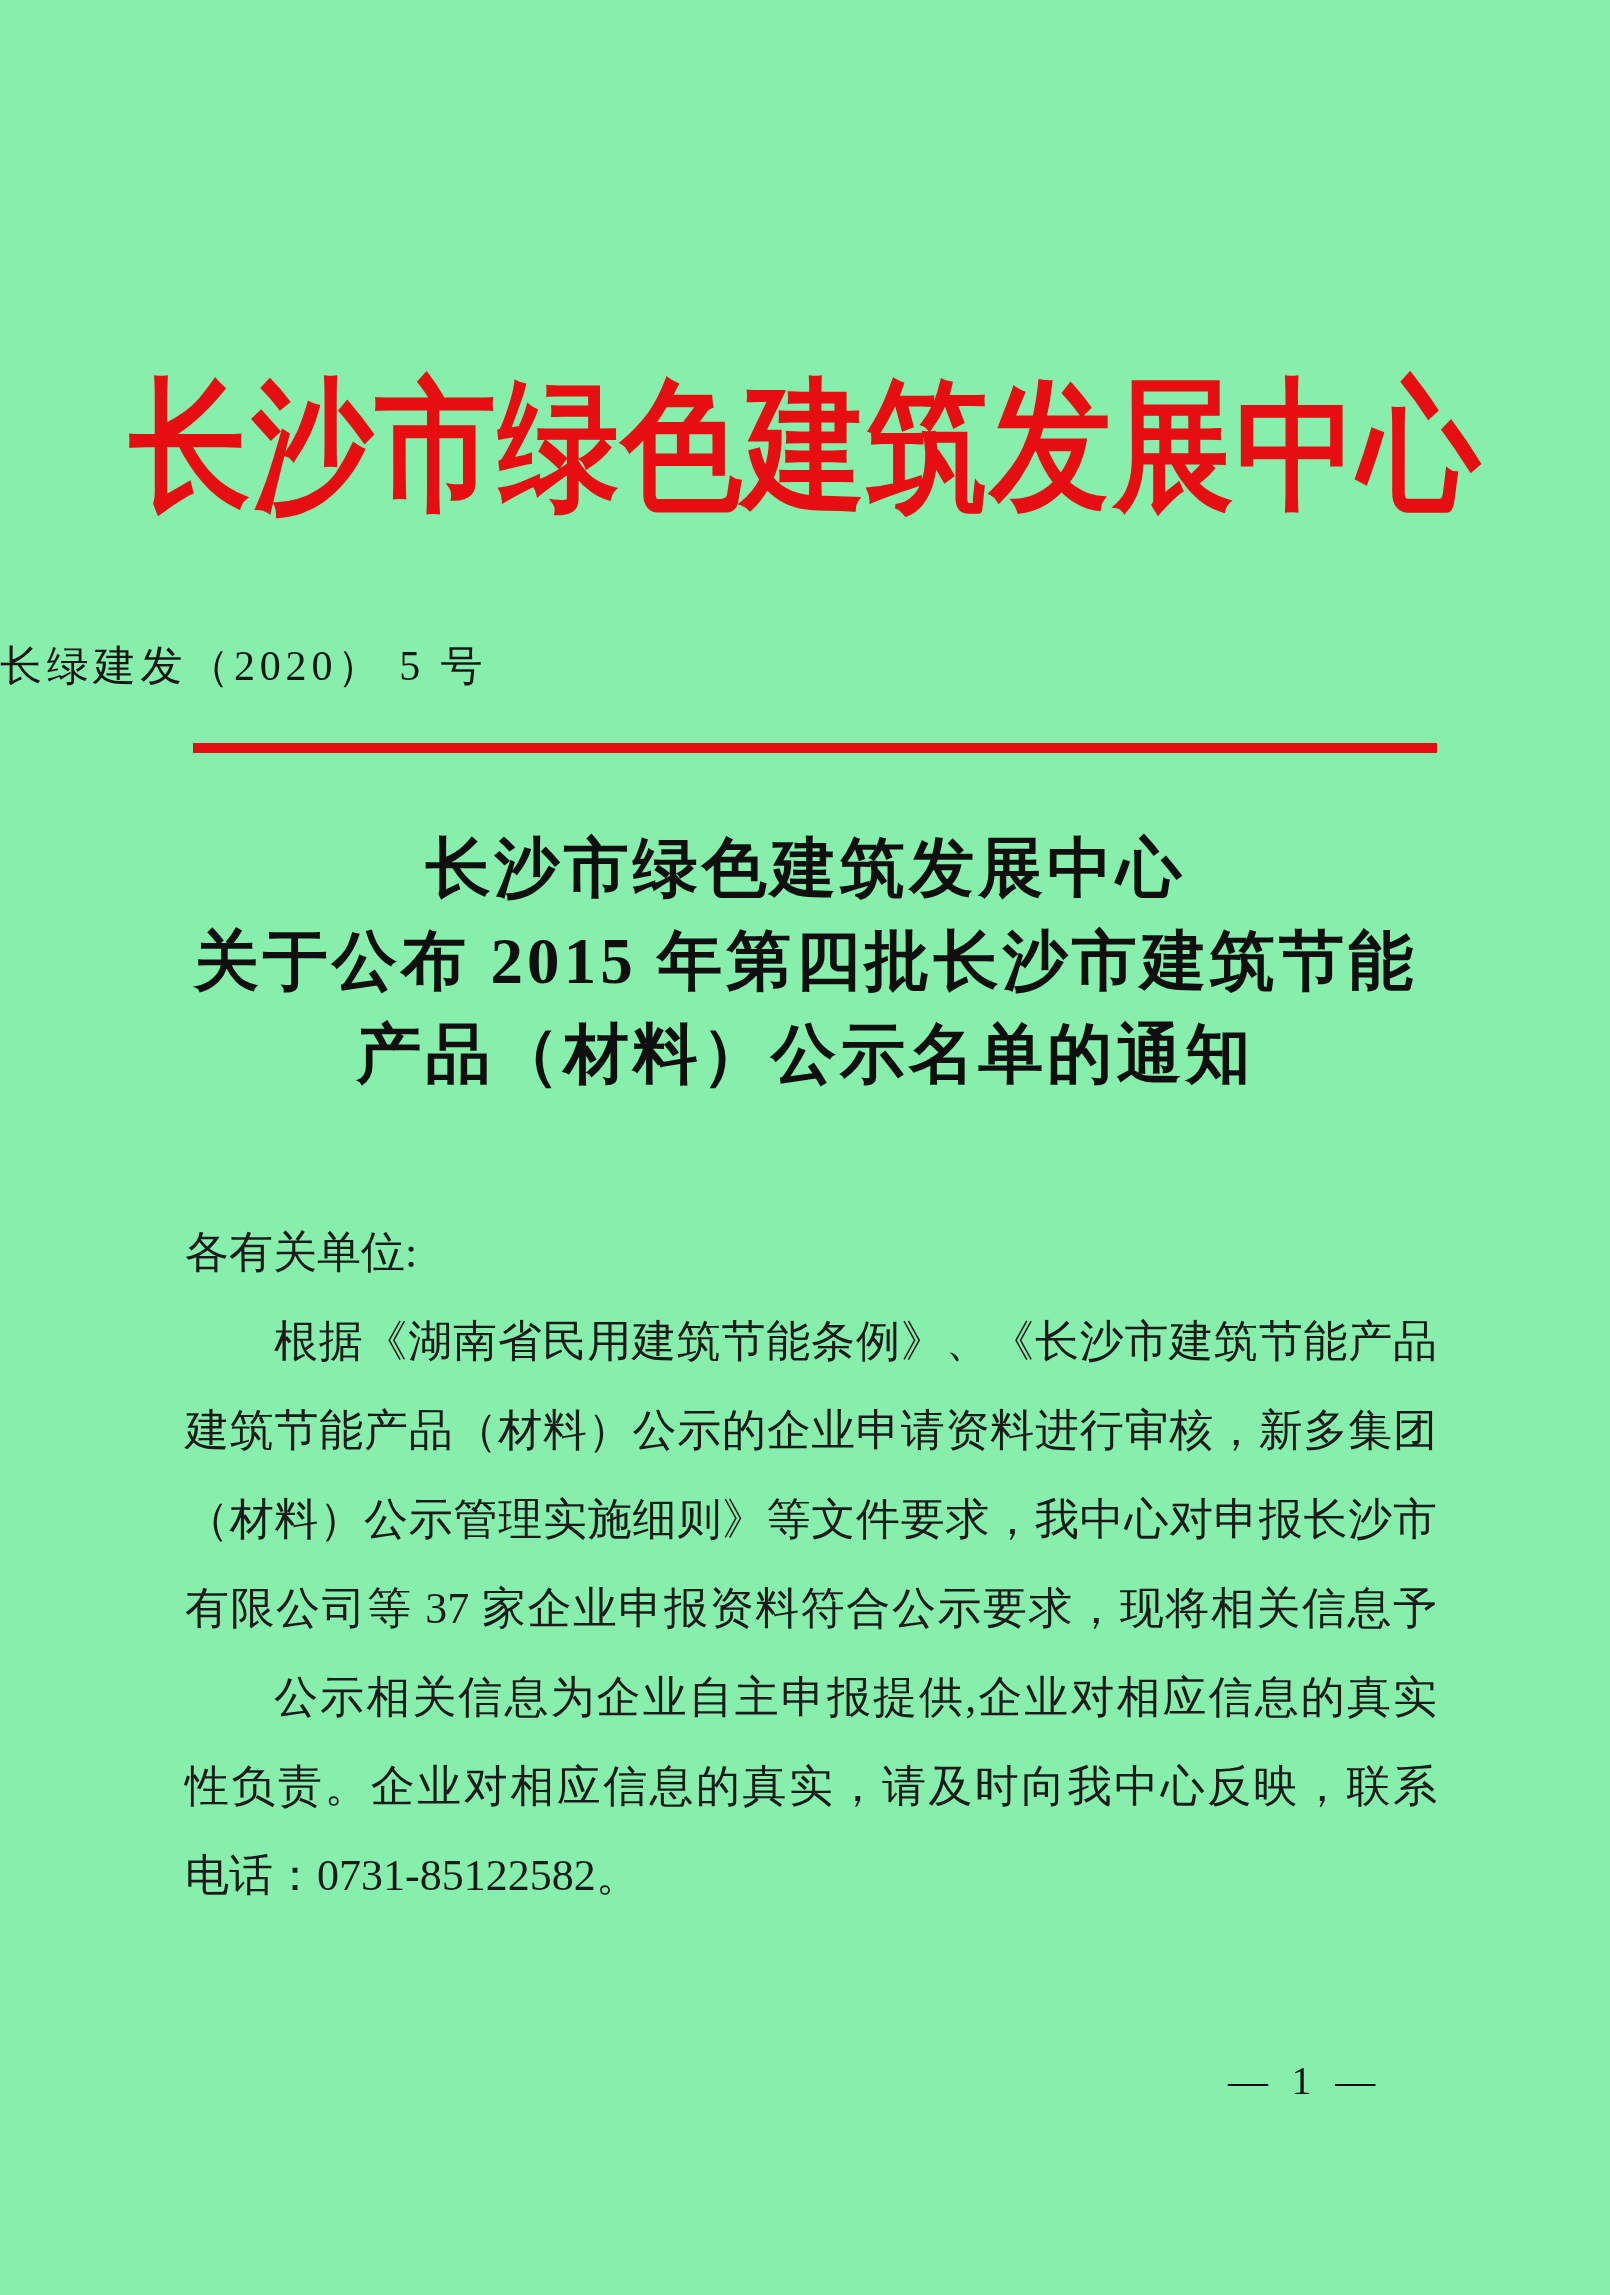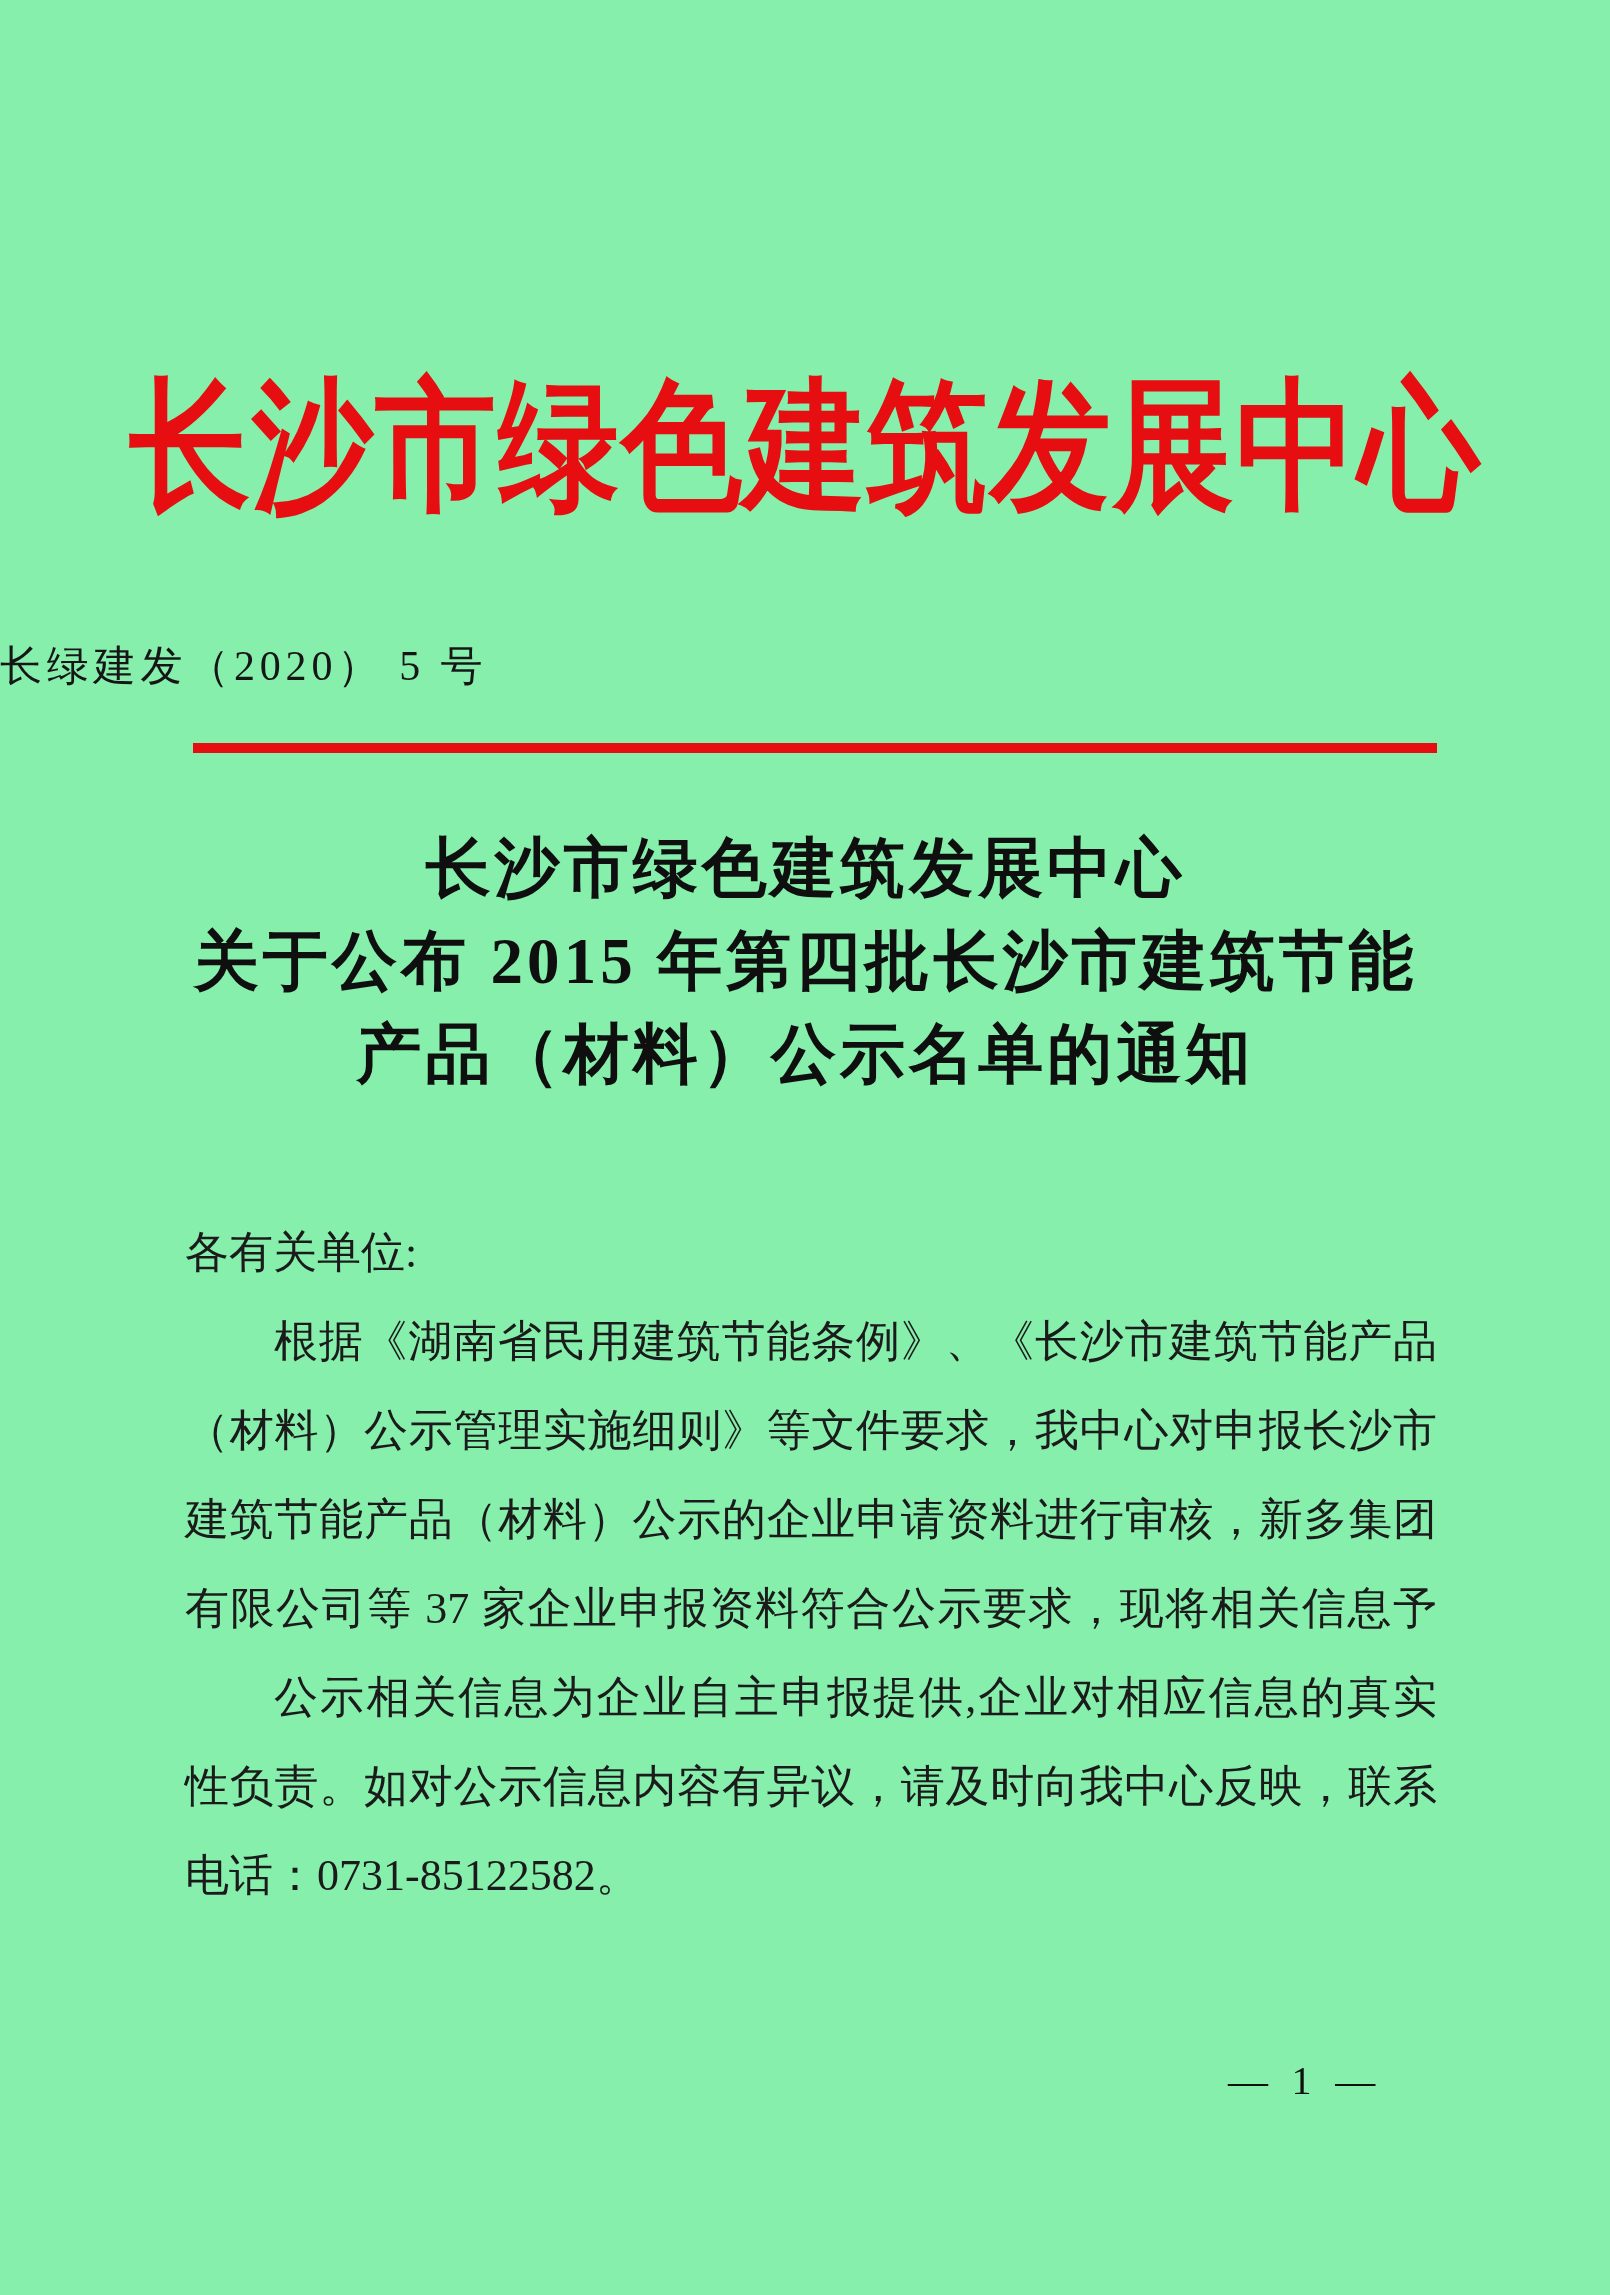--- a/index.html
+++ b/index.html
@@ -99,24 +99,24 @@
 
   <div class="doc-title">
     <div>长沙市绿色建筑发展中心</div>
     <div>关于公布 2015 年第四批长沙市建筑节能</div>
     <div>产品（材料）公示名单的通知</div>
   </div>
 
   <div class="doc-body">
     <div class="line">各有关单位:</div>
     <div class="line just indent">根据《湖南省民用建筑节能条例》、《长沙市建筑节能产品</div>
+    <div class="line just">建筑节能产品（材料）公示的企业申请资料进行审核，新多集团</div>
     <div class="line just">（材料）公示管理实施细则》等文件要求，我中心对申报长沙市</div>
-    <div class="line just">建筑节能产品（材料）公示的企业申请资料进行审核，新多集团</div>
     <div class="line just">有限公司等 37 家企业申报资料符合公示要求，现将相关信息予</div>
     <div class="line just indent">公示相关信息为企业自主申报提供,企业对相应信息的真实</div>
-    <div class="line just">性负责。如对公示信息内容有异议，请及时向我中心反映，联系</div>
+    <div class="line just">性负责。企业对相应信息的真实，请及时向我中心反映，联系</div>
     <div class="line">电话：0731-85122582。</div>
   </div>
 
   <div class="page-number">— 1 —</div>
 
 </div>
 
 
 </body></html>

